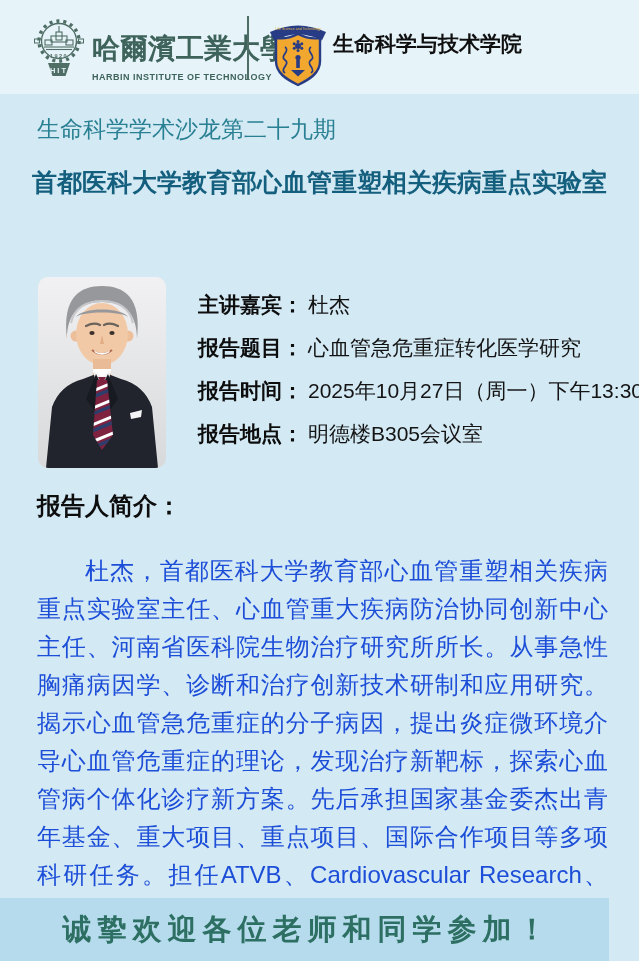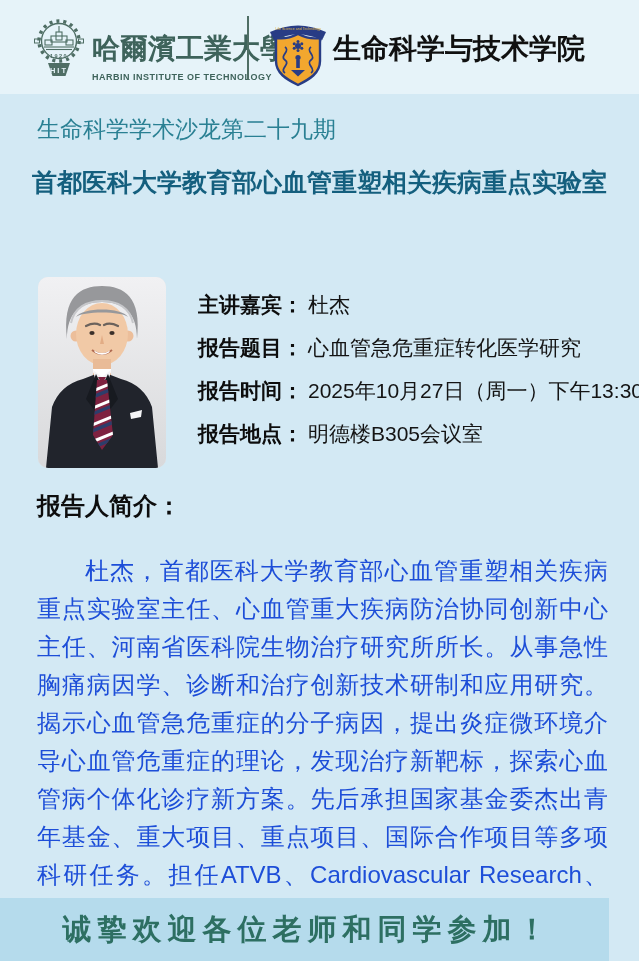--- a/index.html
+++ b/index.html
@@ -23,21 +23,21 @@
     margin-top:4px; font-size:9px; font-weight:bold; letter-spacing:0.5px;
     color:#3e635b; white-space:nowrap;
   }
   .hdr-divider{
     position:absolute; left:247px; top:16px; width:2px; height:64px;
     background:#4f6e65;
   }
   .emblem{ position:absolute; left:268px; top:17px; width:60px; height:70px; }
   .school-name{
     position:absolute; left:333px; top:30px;
-    font-size:28px; font-weight:800; color:#101010; letter-spacing:0px;
+    font-size:21px; font-weight:800; color:#101010; letter-spacing:0px;
     white-space:nowrap;
   }
   
   .salon{
     position:absolute; left:37px; top:114px;
     font-size:23px; color:#2a8093; line-height:30px; white-space:nowrap;
   }
   .title1{
     position:absolute; left:0; width:639px; top:164px; text-align:center;
     font-size:25px; font-weight:bold; color:#145f7e; line-height:36px; white-space:nowrap;

